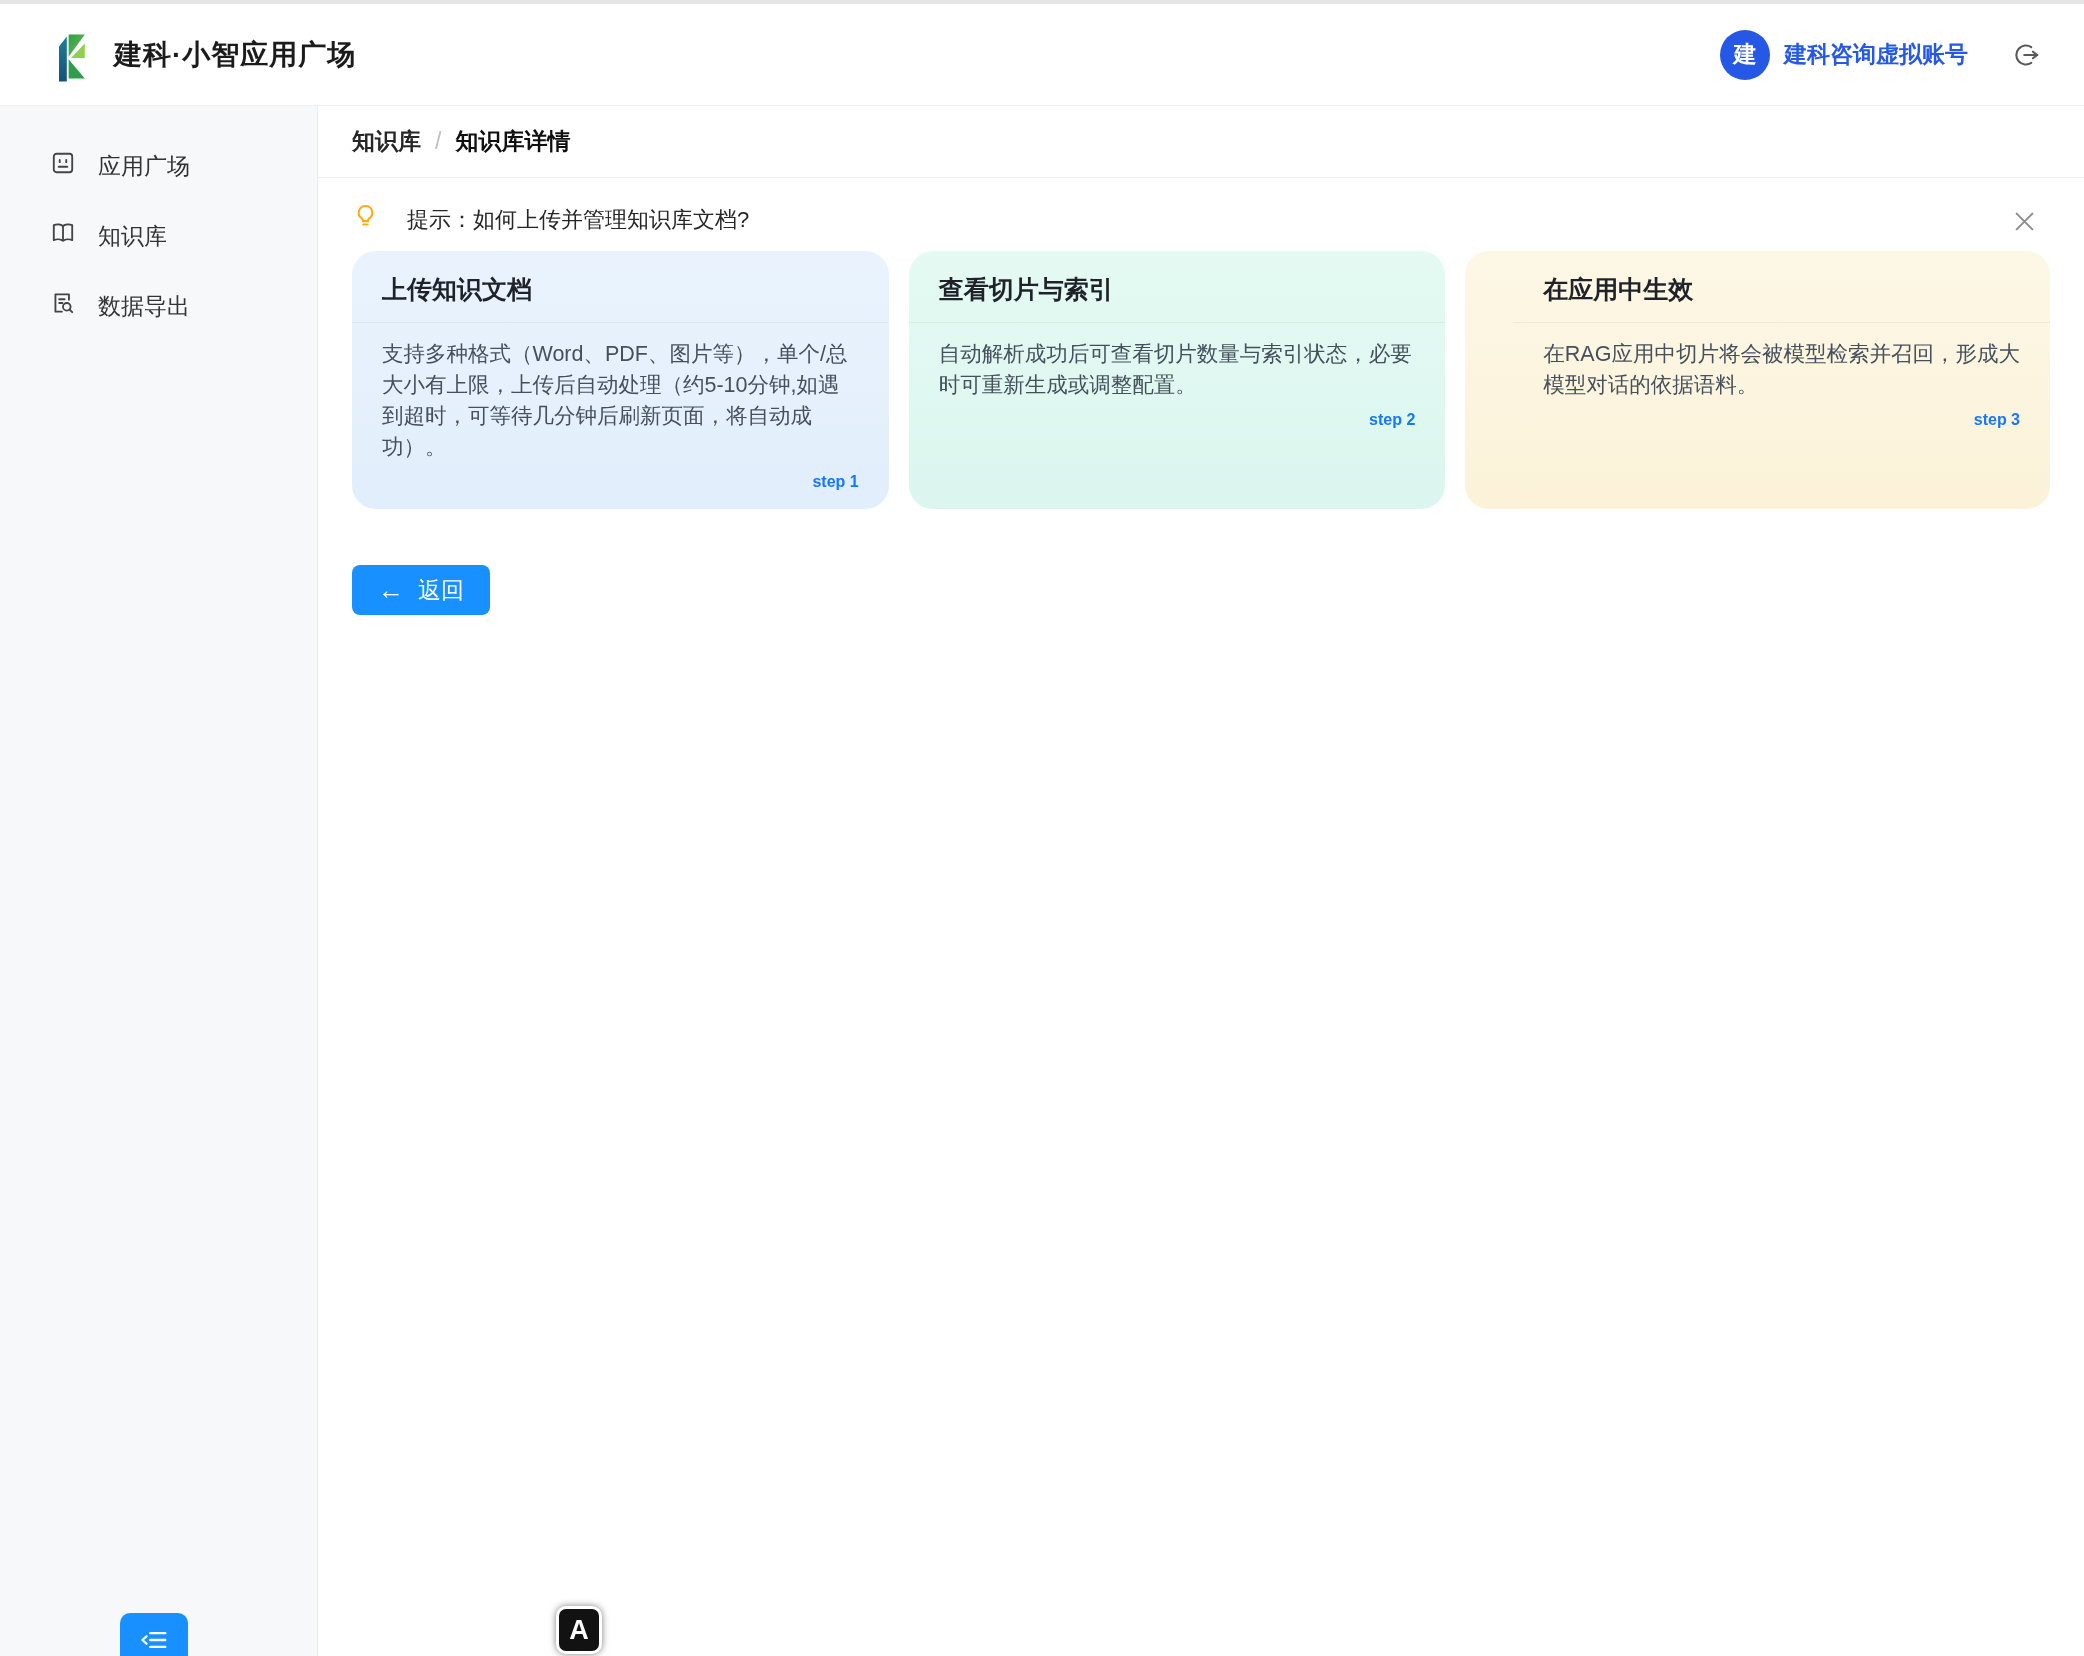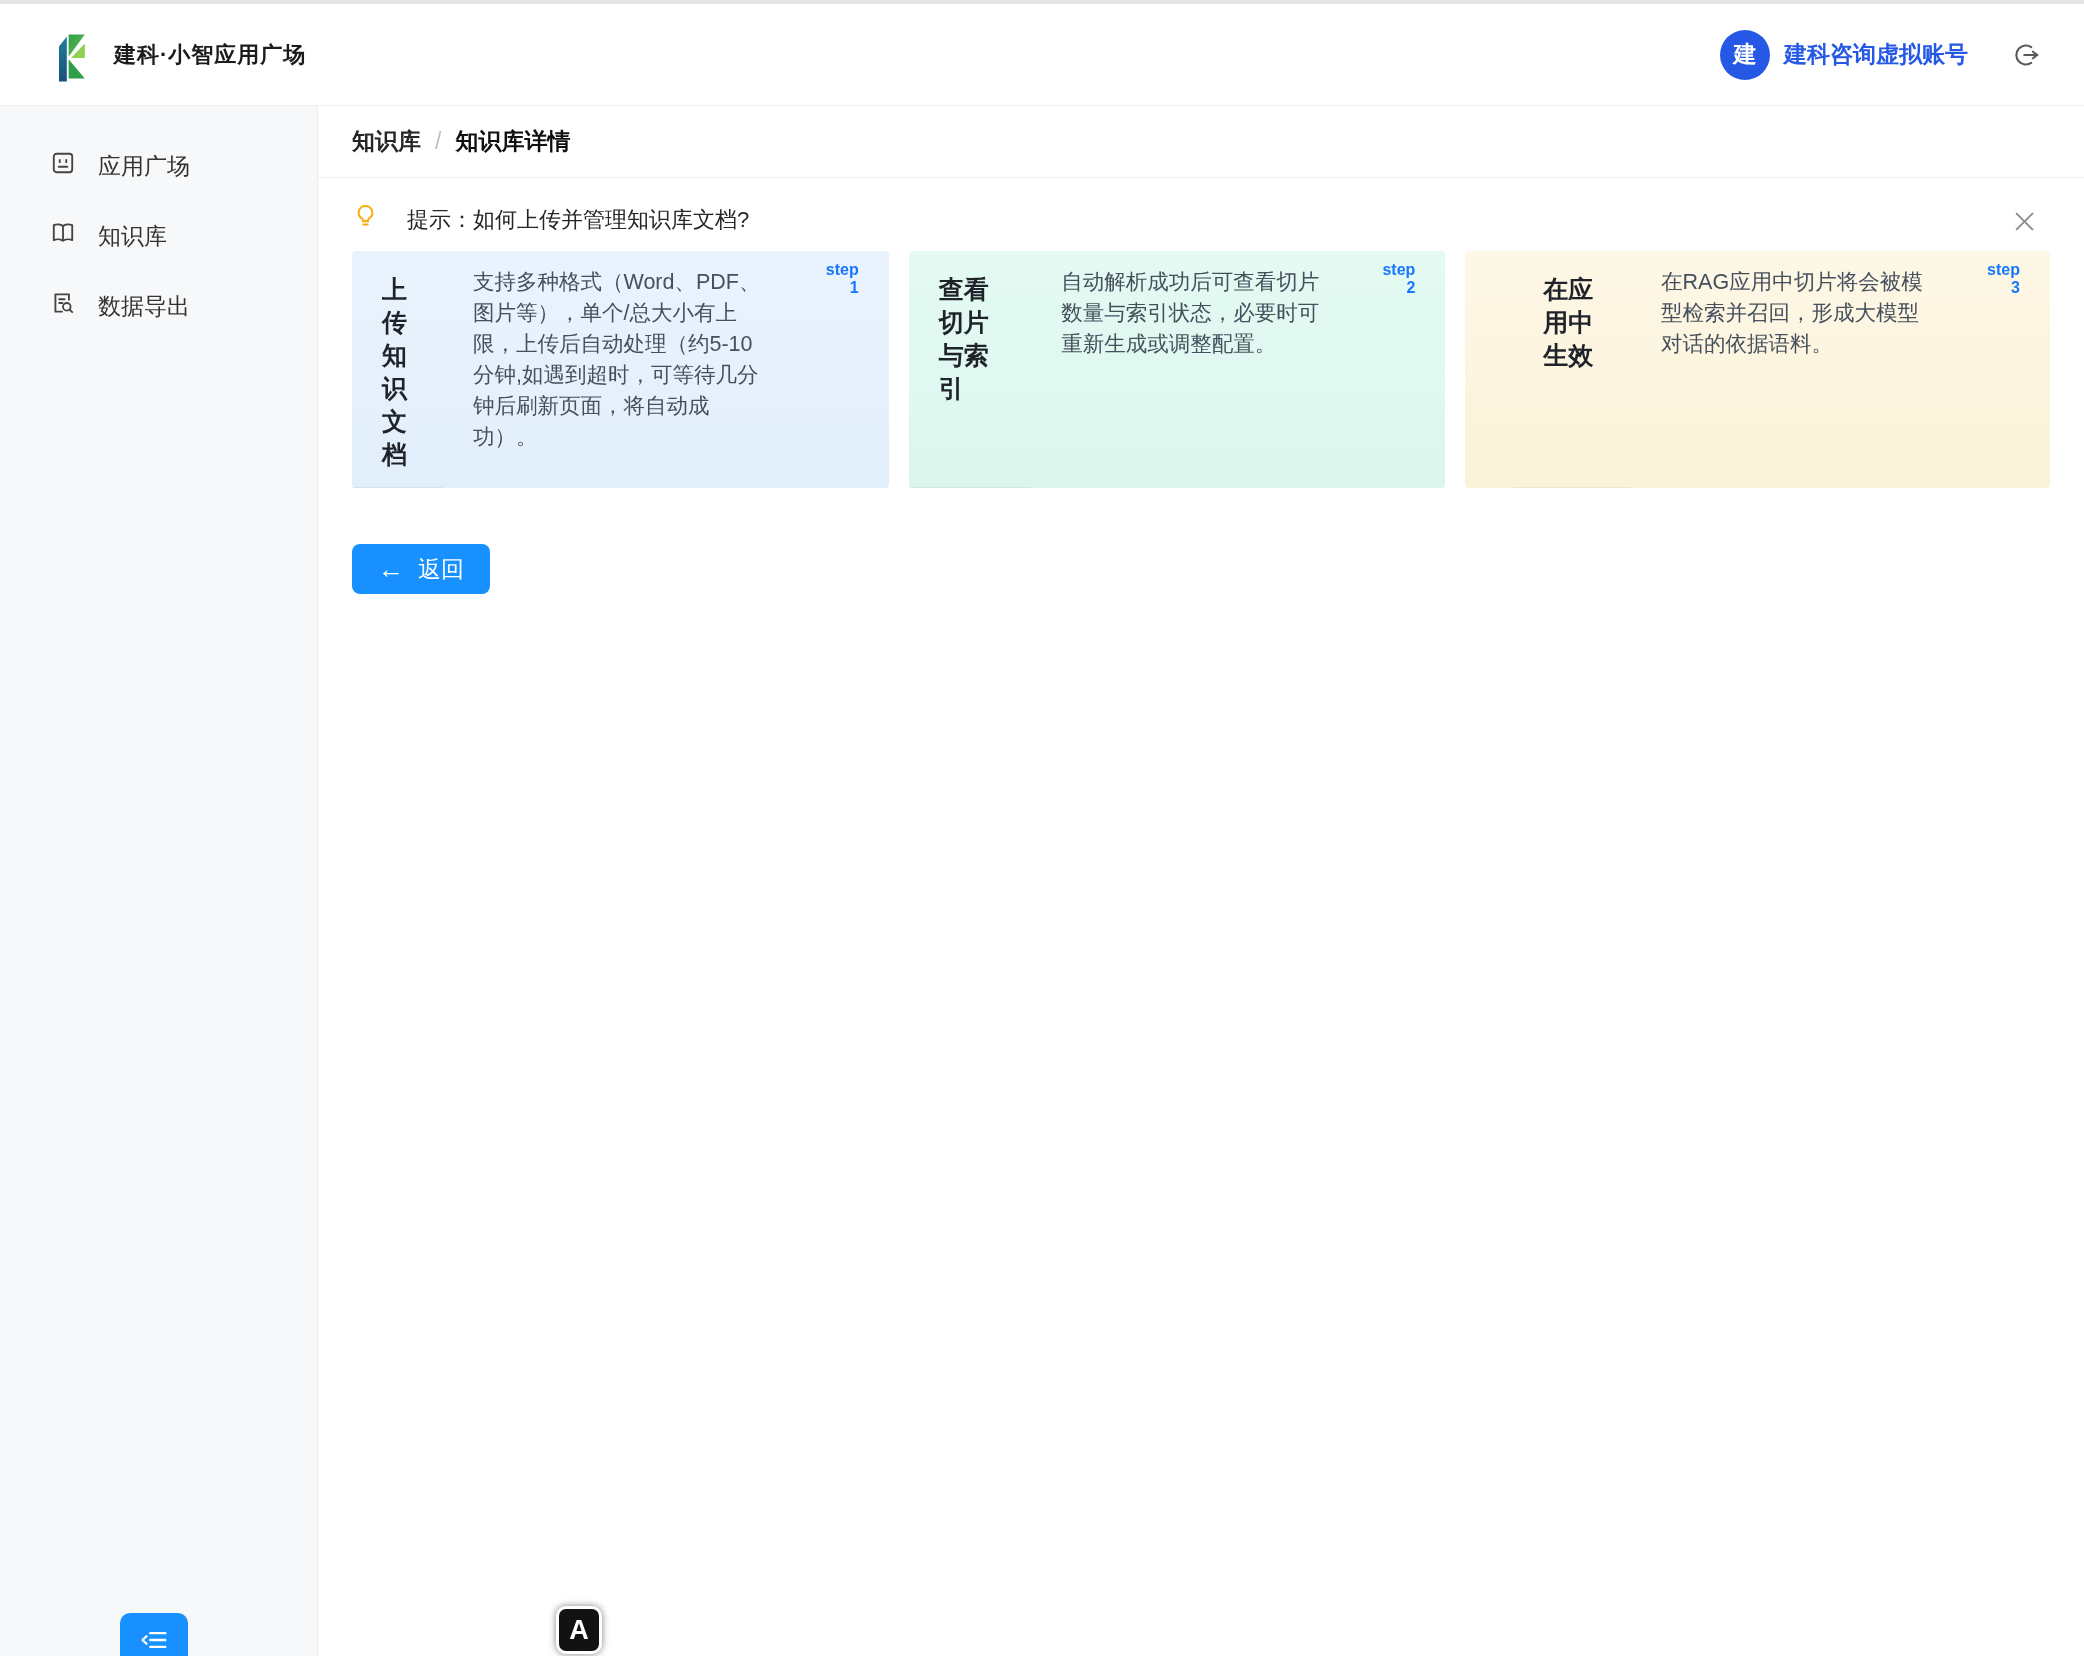--- a/index.html
+++ b/index.html
@@ -5,21 +5,21 @@
   * { margin:0; padding:0; box-sizing:border-box; }
   html,body { width:2084px; height:1656px; overflow:hidden; background:#fff;
               font-family:"Liberation Sans","DejaVu Sans",sans-serif; }
 
   .top-strip { height:4px; background:#e5e5e5; }
 
   
   .header { height:102px; display:flex; align-items:center; padding:0 44px;
             background:#fff; border-bottom:1px solid #f0f0f0; }
   .logo { width:54px; height:54px; flex-shrink:0; }
-  .app-title { font-size:22px; font-weight:700; color:#1b1b1b; margin-left:16px; letter-spacing:1px; }
+  .app-title { font-size:28px; font-weight:700; color:#1b1b1b; margin-left:16px; letter-spacing:1px; }
   .header-right { margin-left:auto; display:flex; align-items:center; }
   .avatar { width:50px; height:50px; border-radius:50%; background:#2458e5; color:#fff;
             font-size:23px; font-weight:700; display:flex; align-items:center; justify-content:center; cursor:pointer; }
   .user-name { color:#2458e5; font-size:23px; font-weight:700; margin-left:14px; cursor:pointer; }
   .logout-btn { margin-left:44px; display:flex; align-items:center; cursor:pointer; }
 
   
   .main { display:flex; height:1550px; }
   .sidebar { width:318px; background:#f7f8fa; border-right:1px solid #ececf0;
              position:relative; flex-shrink:0; padding-top:6px; }
@@ -37,21 +37,21 @@
   .crumb-sep { color:#c0c0c0; margin:0 14px; }
   .crumb-current { color:#0f0f0f; font-weight:700; }
 
   
   .tip-section { padding:24px 34px 0; }
   .tip-row { display:flex; align-items:flex-end; font-size:22px; color:#262626;gap:16px; }
   .tip-row svg { margin-right:12px; }
   .close-btn { margin-left:auto; cursor:pointer; display:flex; align-items:center; }
 
   .cards { display:flex; gap:20px; margin-top:16px; }
-  .card { flex:1; border-radius:4px; display:flex; flex-direction:row; min-height:220px; }
+  .card { flex:1; border-radius:24px; display:flex; flex-direction:column; min-height:220px; }
   .card-1 { background:linear-gradient(180deg,#eaf3fd 0%,#e1eefb 100%); }
   .card-2 { background:linear-gradient(180deg,#e4faf3 0%,#dbf6ee 100%); }
   .card-3 { background:linear-gradient(180deg,#fdf7e6 0%,#fbf2d8 100%);padding-left:48px; }
   .card-title { font-size:25px; font-weight:700; color:#1f2329; padding:22px 30px 16px;
                 border-bottom:1px solid rgba(0,0,0,0.05); }
   .card-body { font-size:21.5px; color:#45505c; line-height:31px; padding:16px 30px 0; }
   .card-step { font-size:16px; font-weight:700; color:#1677ff; text-align:right; padding:10px 30px 18px; }
 
   
   .back-btn { margin:56px 0 0 34px; display:inline-flex; align-items:center; gap:14px;

